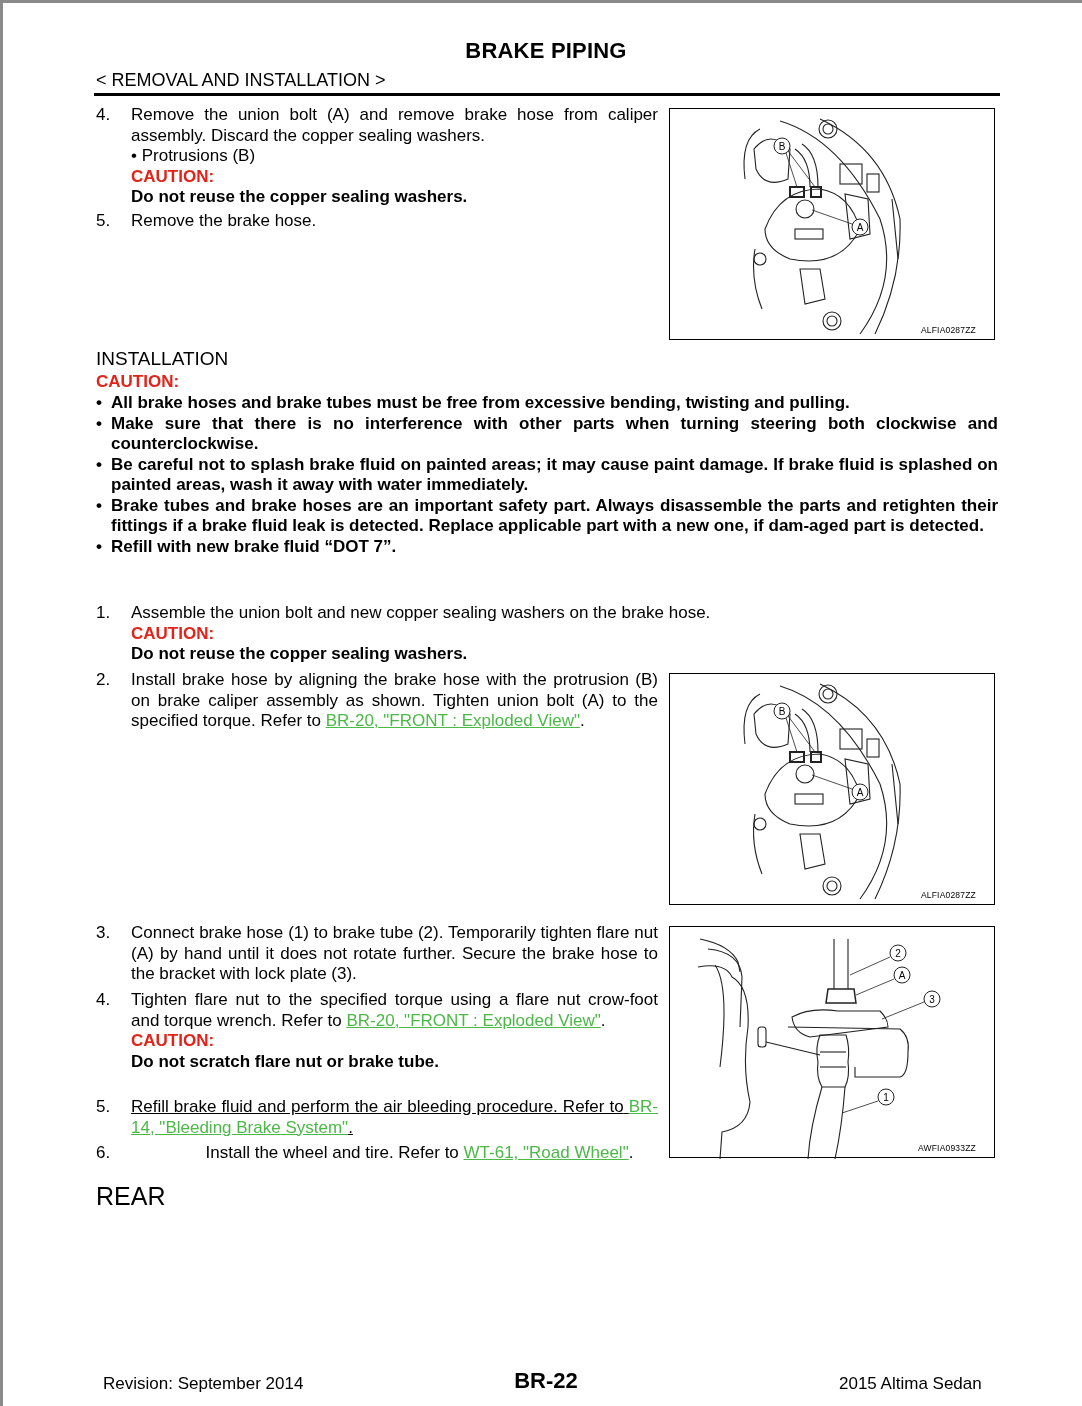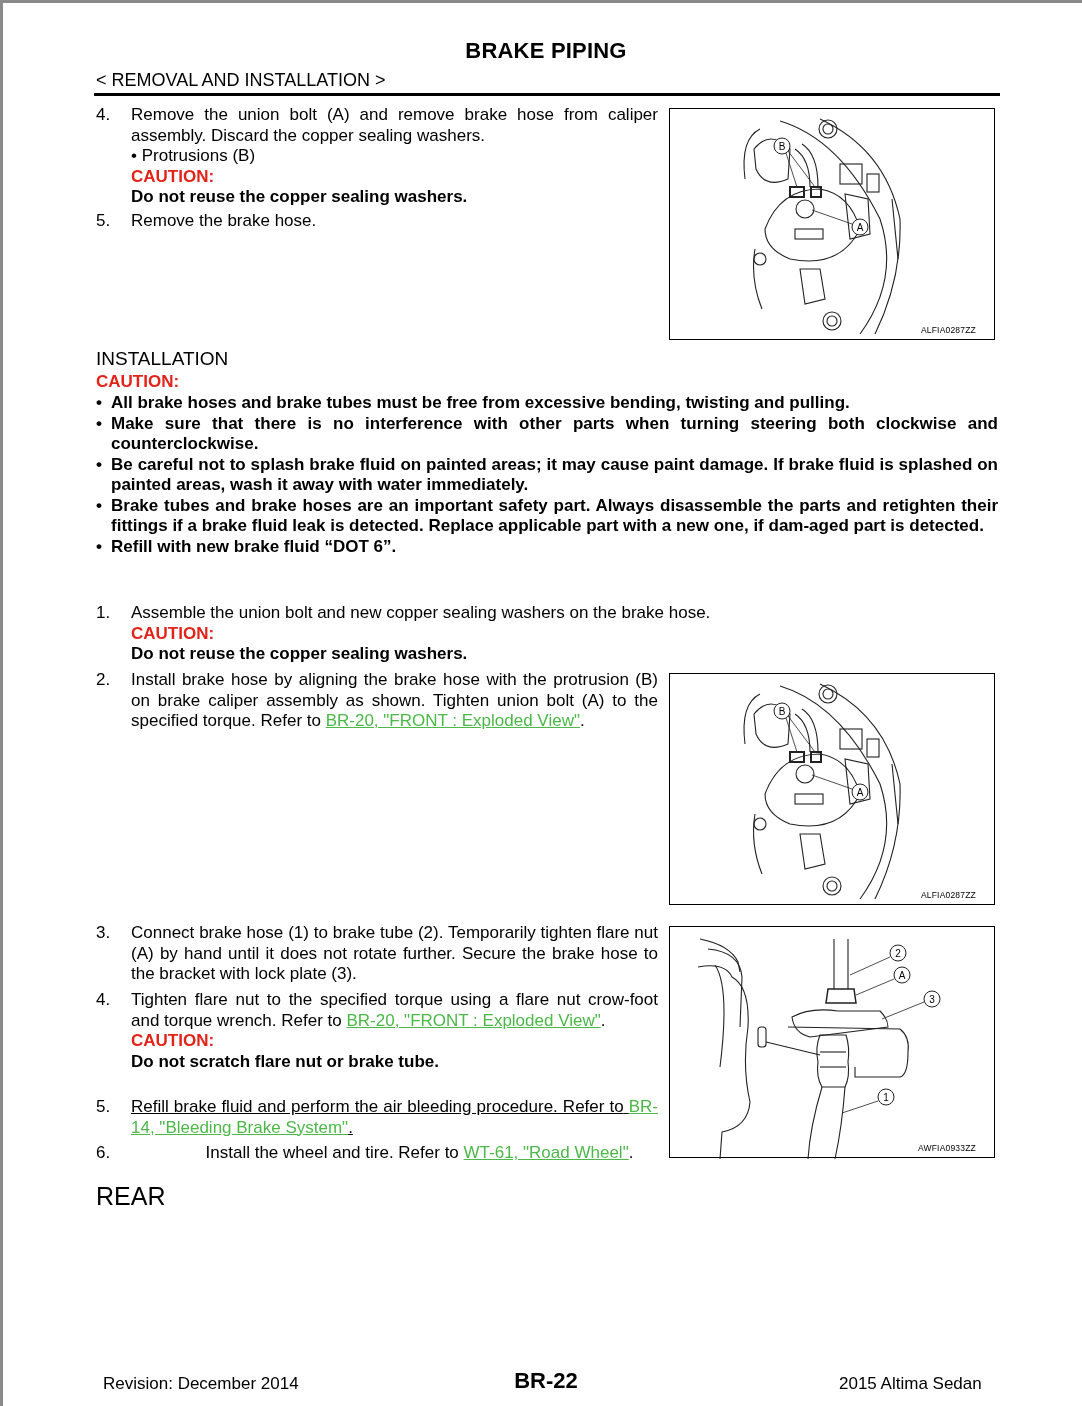--- a/index.html
+++ b/index.html
@@ -115,21 +115,21 @@
 
 <div class="block-heading" style="top:348px;">INSTALLATION</div>
 <div class="step" style="top:372px;left:96px;">
   <span class="caution">CAUTION:</span>
 </div>
 <ul class="bullets" style="top:393px;">
   <li>All brake hoses and brake tubes must be free from excessive bending, twisting and pulling.</li>
   <li>Make sure that there is no interference with other parts when turning steering both clockwise and counterclockwise.</li>
   <li>Be careful not to splash brake fluid on painted areas; it may cause paint damage. If brake fluid is splashed on painted areas, wash it away with water immediately.</li>
   <li>Brake tubes and brake hoses are an important safety part. Always disassemble the parts and retighten their fittings if a brake fluid leak is detected. Replace applicable part with a new one, if dam-aged part is detected.</li>
-  <li>Refill with new brake fluid “DOT 6”.</li>
+  <li>Refill with new brake fluid “DOT 7”.</li>
 </ul>
 
 <div class="step" style="top:603px;width:900px;height:62px;">
   <span class="num">1.</span>
   <div class="body" style="width:860px;">
     <span>Assemble the union bolt and new copper sealing washers on the brake hose.</span>
     <span class="caution">CAUTION:</span>
     <span class="warn">Do not reuse the copper sealing washers.</span>
   </div>
 </div>
@@ -255,15 +255,15 @@
       <circle cx="216" cy="170" r="8" fill="#fff" stroke="#222" stroke-width="1"></circle>
       <text x="216" y="174" font-size="10" text-anchor="middle" font-family="Liberation Sans, sans-serif">1</text>
       <line x1="208" y1="174" x2="172" y2="186" stroke="#222" stroke-width="0.8"></line>
     </g>
   </svg>
   <span class="fig-code">AWFIA0933ZZ</span>
 </div>
 
 <div class="rear-heading" style="top:1182px;">REAR</div>
 
-<div class="footer-left">Revision: December 2014</div>
+<div class="footer-left">Revision: September 2014</div>
 <div class="footer-center">BR-22</div>
 <div class="footer-right">2015 Altima Sedan</div>
 
 </body></html>

